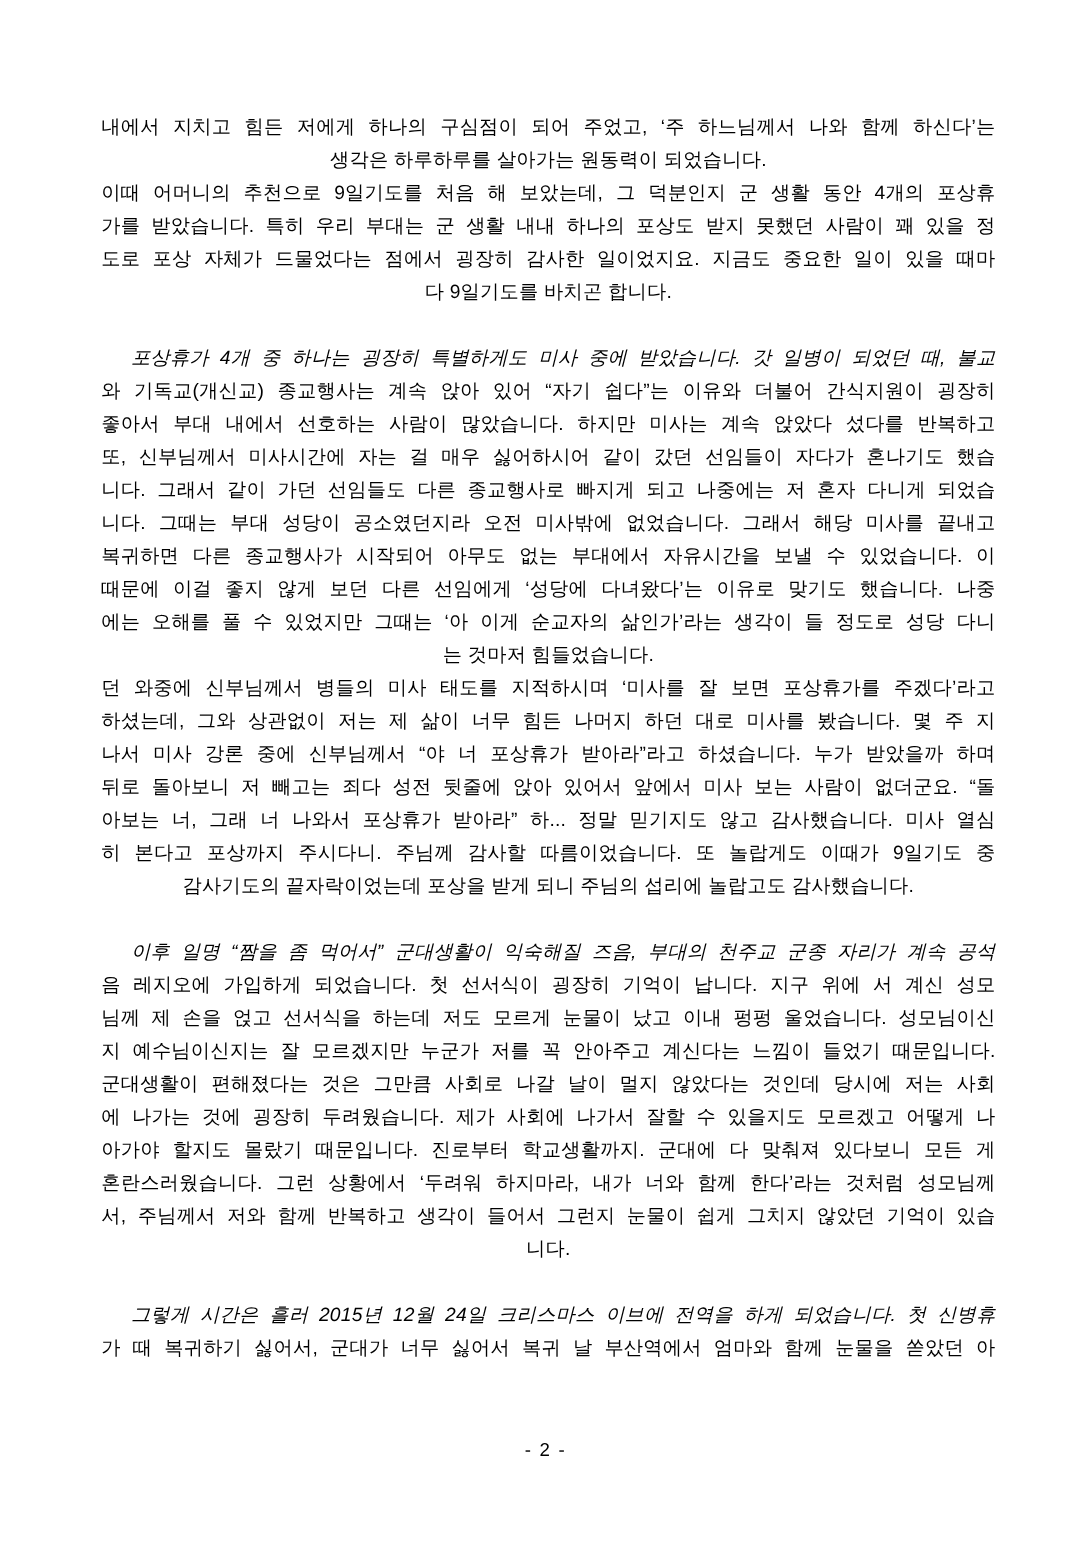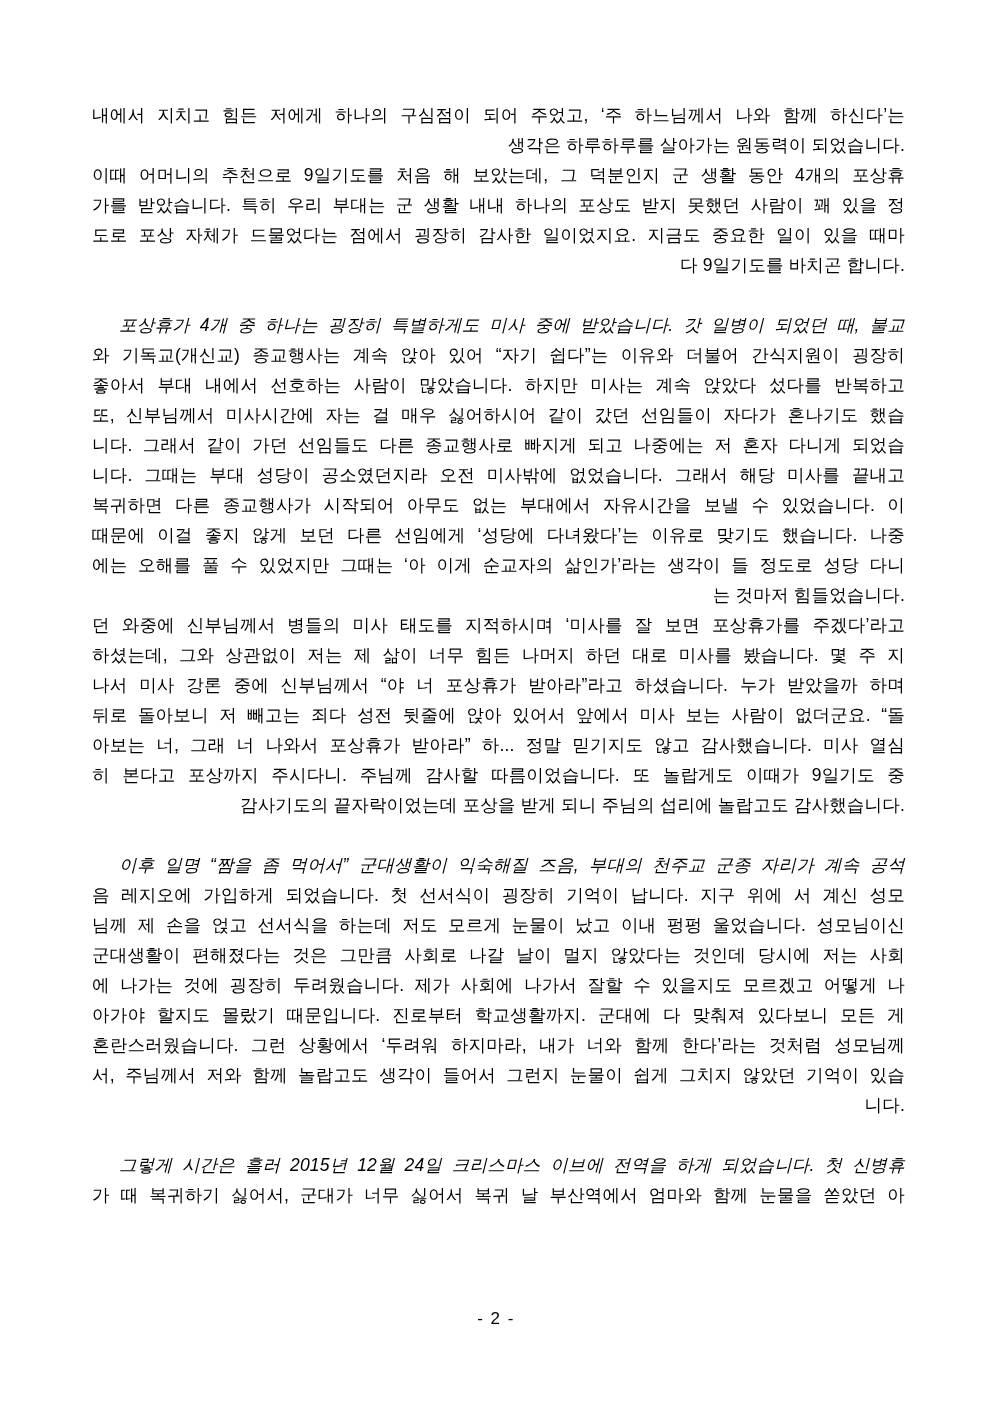--- a/index.html
+++ b/index.html
@@ -19,21 +19,21 @@
     position: absolute;
     left: 92px;
     top: 100px;
     width: 813px;
   }
   .line {
     font-size: 17.5px;
     line-height: 30px;
     height: 30px;
     white-space: normal;
-    text-align: right;
+    text-align: center;
     letter-spacing: 0.2px;
     overflow: visible;
   }
   .line.j {
     text-align: justify;
     text-align-last: justify;
   }
   .line.indent {
     text-indent: 27px;
     font-style: italic;
@@ -77,24 +77,25 @@
     <div class="line j">하셨는데, 그와 상관없이 저는 제 삶이 너무 힘든 나머지 하던 대로 미사를 봤습니다. 몇 주 지</div>
     <div class="line j">나서 미사 강론 중에 신부님께서 “야 너 포상휴가 받아라”라고 하셨습니다. 누가 받았을까 하며</div>
     <div class="line j">뒤로 돌아보니 저 빼고는 죄다 성전 뒷줄에 앉아 있어서 앞에서 미사 보는 사람이 없더군요. “돌</div>
     <div class="line j">아보는 너, 그래 너 나와서 포상휴가 받아라” 하... 정말 믿기지도 않고 감사했습니다. 미사 열심</div>
     <div class="line j">히 본다고 포상까지 주시다니. 주님께 감사할 따름이었습니다. 또 놀랍게도 이때가 9일기도 중</div>
     <div class="line">감사기도의 끝자락이었는데 포상을 받게 되니 주님의 섭리에 놀랍고도 감사했습니다.</div>
     <div class="gap"></div>
     <div class="line j indent">이후 일명 “짬을 좀 먹어서” 군대생활이 익숙해질 즈음, 부대의 천주교 군종 자리가 계속 공석</div>
     <div class="line j">음 레지오에 가입하게 되었습니다. 첫 선서식이 굉장히 기억이 납니다. 지구 위에 서 계신 성모</div>
     <div class="line j">님께 제 손을 얹고 선서식을 하는데 저도 모르게 눈물이 났고 이내 펑펑 울었습니다. 성모님이신</div>
+    <div class="line j">지 예수님이신지는 잘 모르겠지만 누군가 저를 꼭 안아주고 계신다는 느낌이 들었기 때문입니다.</div>
     <div class="line j">군대생활이 편해졌다는 것은 그만큼 사회로 나갈 날이 멀지 않았다는 것인데 당시에 저는 사회</div>
     <div class="line j">에 나가는 것에 굉장히 두려웠습니다. 제가 사회에 나가서 잘할 수 있을지도 모르겠고 어떻게 나</div>
     <div class="line j">아가야 할지도 몰랐기 때문입니다. 진로부터 학교생활까지. 군대에 다 맞춰져 있다보니 모든 게</div>
     <div class="line j">혼란스러웠습니다. 그런 상황에서 ‘두려워 하지마라, 내가 너와 함께 한다’라는 것처럼 성모님께</div>
-    <div class="line j">서, 주님께서 저와 함께 놀랍고도 생각이 들어서 그런지 눈물이 쉽게 그치지 않았던 기억이 있습</div>
+    <div class="line j">서, 주님께서 저와 함께 반복하고 생각이 들어서 그런지 눈물이 쉽게 그치지 않았던 기억이 있습</div>
     <div class="line">니다.</div>
     <div class="gap"></div>
     <div class="line j indent">그렇게 시간은 흘러 2015년 12월 24일 크리스마스 이브에 전역을 하게 되었습니다. 첫 신병휴</div>
     <div class="line j">가 때 복귀하기 싫어서, 군대가 너무 싫어서 복귀 날 부산역에서 엄마와 함께 눈물을 쏟았던 아</div>
   </div>
 
 <div class="footer">- 2 -</div>
 
 </body></html>

